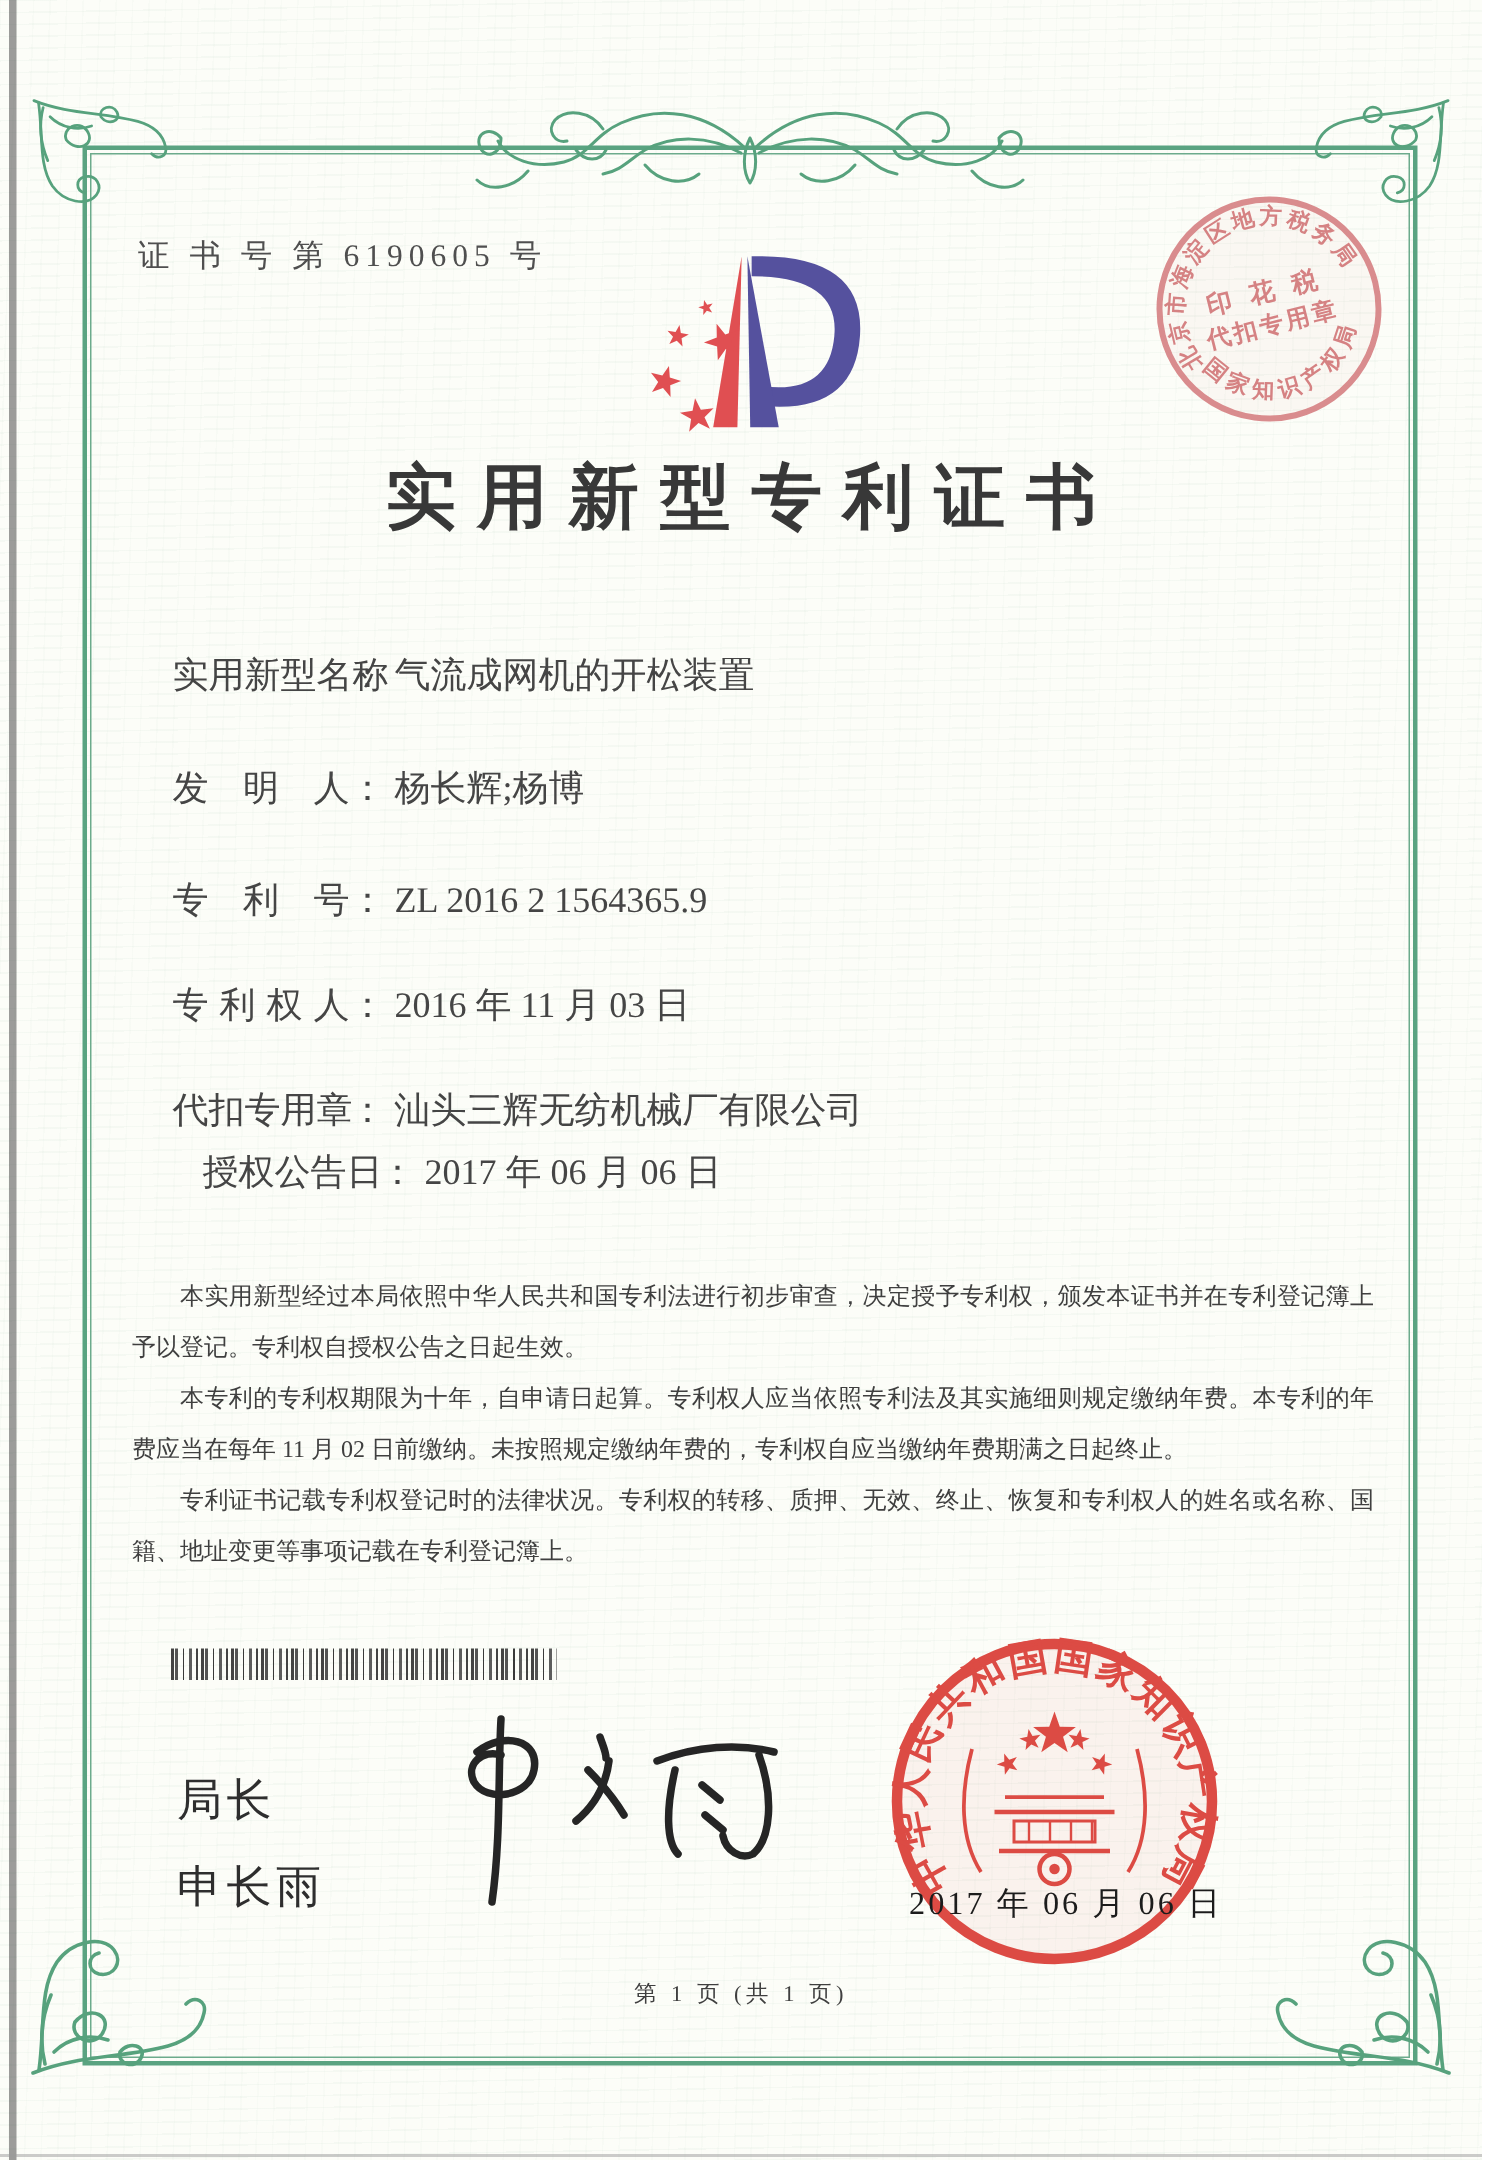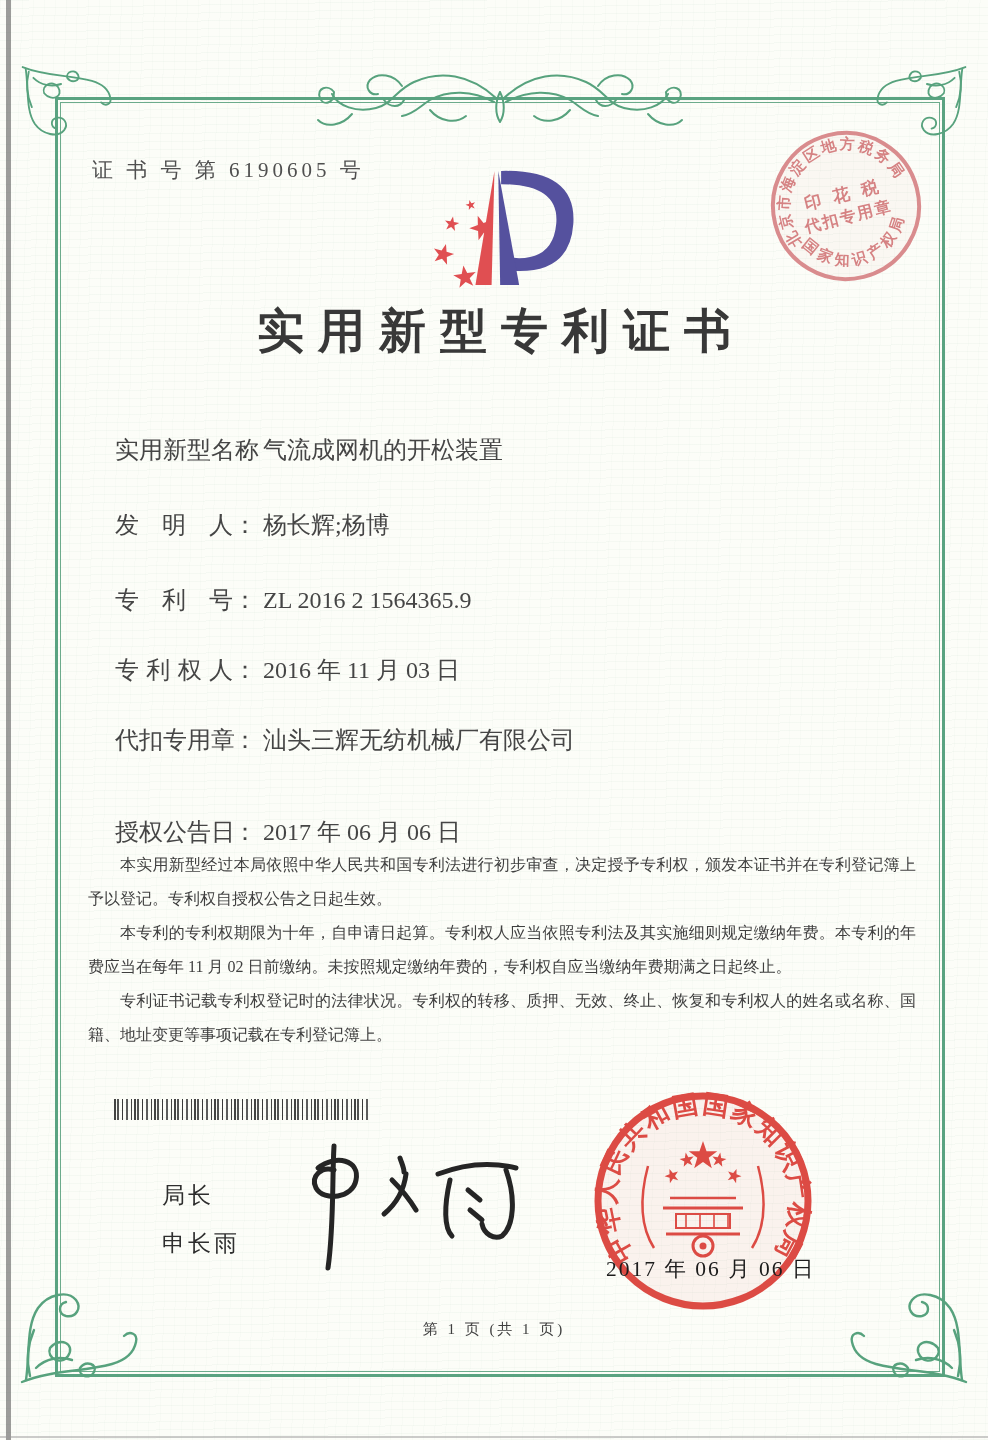--- a/index.html
+++ b/index.html
@@ -33,32 +33,32 @@
 
   .tax-stamp { position:absolute; left:756px; top:116px; transform:rotate(-14deg); opacity:.85; }
 
   .title { position:absolute; left:0; top:300px; width:100%; text-align:center;
            font-size:47px; font-weight:600; letter-spacing:14px; text-indent:14px; color:#383838; }
 
   .field { position:absolute; left:115px; font-size:24px; color:#454545; white-space:nowrap; }
   .flabel { display:inline-block; width:118px; text-align:justify; text-align-last:justify; }
   .fcolon { display:inline-block; margin-right:6px; }
   .f0 { top:434px; } .f1 { top:509px; } .f2 { top:584px; }
-  .f3 { top:654px; } .f4 { top:724px; } .f5 { top:816px; }
+  .f3 { top:654px; } .f4 { top:724px; } .f5 { top:765px;margin-left:20px; }
 
   .body-text { position:absolute; left:88px; top:848px; width:828px; color:#3f3f3f; }
   .body-text p { font-size:16px; line-height:34px; text-align:justify; text-indent:2em; }
 
   .barcode { position:absolute; left:114px; top:1099px; width:257px; height:21px; opacity:.88;
     background:
       repeating-linear-gradient(90deg,#2a2a2a 0 2px,transparent 2px 3px,#3d3d3d 3px 5px,transparent 5px 8px,#1f1f1f 8px 9px,transparent 9px 12px,#474747 12px 14px,transparent 14px 17px,#2a2a2a 17px 18px,transparent 18px 20px);
   }
 
   .director { position:absolute; left:118px; top:1180px; font-family:"Liberation Sans","DejaVu Sans",sans-serif;
-              font-size:23px; color:#2e2e2e; letter-spacing:3px;margin-left:44px; }
+              font-size:30px; color:#2e2e2e; letter-spacing:3px; }
   .director div + div { margin-top:17px;text-align:right; }
   .signature { position:absolute; left:268px; top:1140px; }
 
   .cnipa-seal { position:absolute; left:588px; top:1086px; }
   .seal-date { position:absolute; left:606px; top:1254px; font-size:21.5px; letter-spacing:2px;
                color:#1c1c1c; z-index:5; white-space:nowrap; }
 
   .footer { position:absolute; left:0; top:1320px; width:100%; text-align:center;
             font-size:15px; letter-spacing:3px; color:#3f3f3f; }
 

